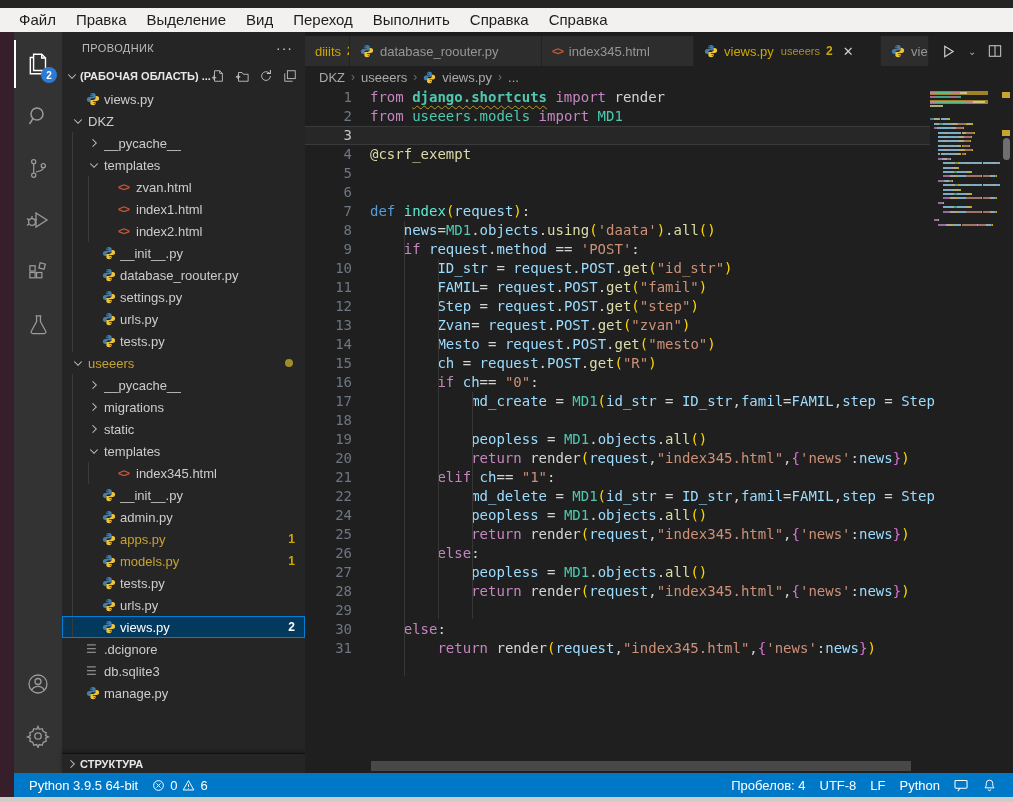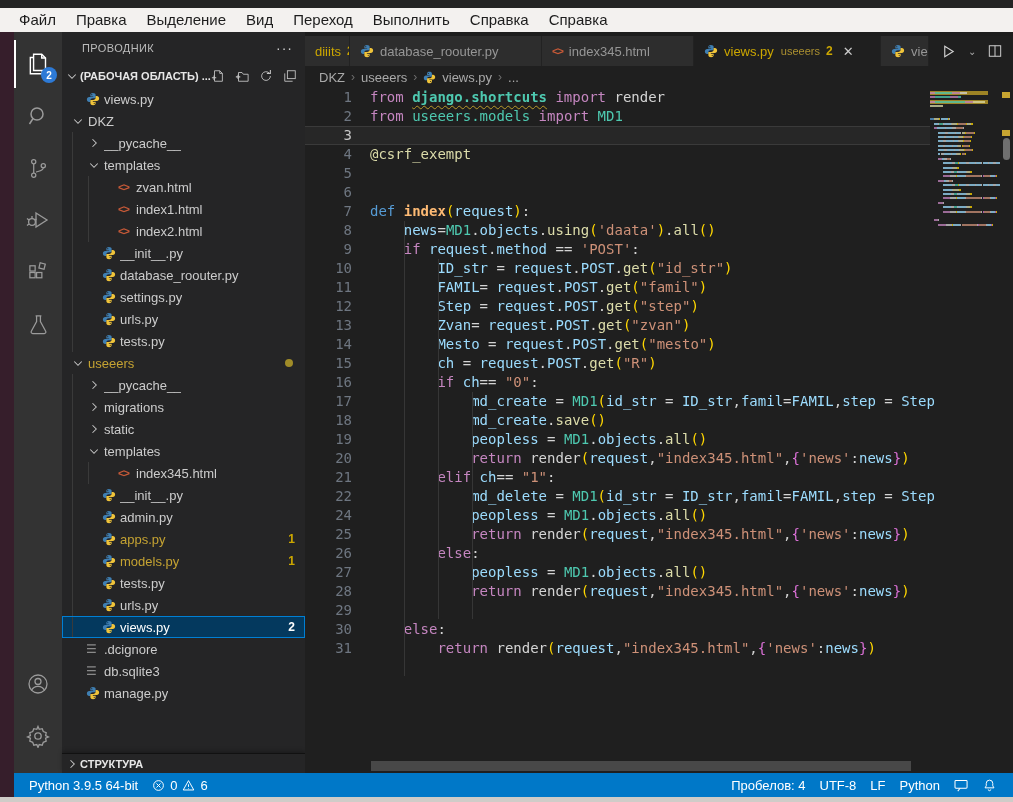--- a/index.html
+++ b/index.html
@@ -570,32 +570,32 @@
       </div>
     <div id="code">
       <div id="curline"></div>
       <div id="code-lines">
           <div class="cline"><div class="ln">1</div><div class="lc"><span style="color: rgb(197, 134, 192);">from </span><span class="w" style="color: rgb(78, 201, 176); font-weight: bold;">django.shortcuts</span><span style="color: rgb(197, 134, 192);"> import </span><span style="color: rgb(212, 212, 212);">render</span></div></div>
           <div class="cline"><div class="ln">2</div><div class="lc"><span style="color: rgb(197, 134, 192);">from </span><span style="color: rgb(78, 201, 176);">useeers.models</span><span style="color: rgb(197, 134, 192);"> import </span><span style="color: rgb(78, 201, 176);">MD1</span></div></div>
           <div class="cline"><div class="ln cur">3</div></div>
           <div class="cline"><div class="ln">4</div><div class="lc"><span style="color: rgb(220, 220, 170);">@csrf_exempt</span></div></div>
           <div class="cline"><div class="ln">5</div><div class="lc"></div></div>
           <div class="cline"><div class="ln">6</div><div class="lc"></div></div>
-          <div class="cline"><div class="ln">7</div><div class="lc"><span style="color: rgb(86, 156, 214);">def </span><span style="color: #fdba74; font-weight: bold;">index</span><span style="color: rgb(255, 215, 0);">(</span><span style="color: rgb(156, 220, 254);">request</span><span style="color: rgb(255, 215, 0);">)</span><span style="color: rgb(212, 212, 212);">:</span></div></div>
+          <div class="cline"><div class="ln">7</div><div class="lc"><span style="color: rgb(86, 156, 214);">def </span><span style="color: #5eead4;">index</span><span style="color: rgb(255, 215, 0);">(</span><span style="color: rgb(156, 220, 254);">request</span><span style="color: rgb(255, 215, 0);">)</span><span style="color: rgb(212, 212, 212);">:</span></div></div>
           <div class="cline"><div class="ln">8</div><div class="lc"><span style="color: rgb(212, 212, 212);">    </span><span style="color: rgb(156, 220, 254);">news</span><span style="color: rgb(212, 212, 212);">=</span><span style="color: rgb(78, 201, 176);">MD1</span><span style="color: rgb(212, 212, 212);">.</span><span style="color: rgb(156, 220, 254);">objects</span><span style="color: rgb(212, 212, 212);">.</span><span style="color: rgb(220, 220, 170);">using</span><span style="color: rgb(255, 215, 0);">(</span><span style="color: rgb(206, 145, 120);">'daata'</span><span style="color: rgb(255, 215, 0);">)</span><span style="color: rgb(212, 212, 212);">.</span><span style="color: rgb(220, 220, 170);">all</span><span style="color: rgb(255, 215, 0);">()</span></div></div>
           <div class="cline"><div class="ln">9</div><div class="lc"><span style="color: rgb(212, 212, 212);">    </span><span style="color: rgb(197, 134, 192);">if </span><span style="color: rgb(156, 220, 254);">request</span><span style="color: rgb(212, 212, 212);">.</span><span style="color: rgb(156, 220, 254);">method</span><span style="color: rgb(212, 212, 212);"> == </span><span style="color: rgb(206, 145, 120);">'POST'</span><span style="color: rgb(212, 212, 212);">:</span></div></div>
           <div class="cline"><div class="ln">10</div><div class="lc"><span style="color: rgb(212, 212, 212);">        </span><span style="color: rgb(156, 220, 254);">ID_str</span><span style="color: rgb(212, 212, 212);"> = </span><span style="color: rgb(156, 220, 254);">request</span><span style="color: rgb(212, 212, 212);">.</span><span style="color: rgb(156, 220, 254);">POST</span><span style="color: rgb(212, 212, 212);">.</span><span style="color: rgb(220, 220, 170);">get</span><span style="color: rgb(255, 215, 0);">(</span><span style="color: rgb(206, 145, 120);">"id_str"</span><span style="color: rgb(255, 215, 0);">)</span></div></div>
           <div class="cline"><div class="ln">11</div><div class="lc"><span style="color: rgb(212, 212, 212);">        </span><span style="color: rgb(156, 220, 254);">FAMIL</span><span style="color: rgb(212, 212, 212);">= </span><span style="color: rgb(156, 220, 254);">request</span><span style="color: rgb(212, 212, 212);">.</span><span style="color: rgb(156, 220, 254);">POST</span><span style="color: rgb(212, 212, 212);">.</span><span style="color: rgb(220, 220, 170);">get</span><span style="color: rgb(255, 215, 0);">(</span><span style="color: rgb(206, 145, 120);">"famil"</span><span style="color: rgb(255, 215, 0);">)</span></div></div>
           <div class="cline"><div class="ln">12</div><div class="lc"><span style="color: rgb(212, 212, 212);">        </span><span style="color: rgb(156, 220, 254);">Step</span><span style="color: rgb(212, 212, 212);"> = </span><span style="color: rgb(156, 220, 254);">request</span><span style="color: rgb(212, 212, 212);">.</span><span style="color: rgb(156, 220, 254);">POST</span><span style="color: rgb(212, 212, 212);">.</span><span style="color: rgb(220, 220, 170);">get</span><span style="color: rgb(255, 215, 0);">(</span><span style="color: rgb(206, 145, 120);">"step"</span><span style="color: rgb(255, 215, 0);">)</span></div></div>
           <div class="cline"><div class="ln">13</div><div class="lc"><span style="color: rgb(212, 212, 212);">        </span><span style="color: rgb(156, 220, 254);">Zvan</span><span style="color: rgb(212, 212, 212);">= </span><span style="color: rgb(156, 220, 254);">request</span><span style="color: rgb(212, 212, 212);">.</span><span style="color: rgb(156, 220, 254);">POST</span><span style="color: rgb(212, 212, 212);">.</span><span style="color: rgb(220, 220, 170);">get</span><span style="color: rgb(255, 215, 0);">(</span><span style="color: rgb(206, 145, 120);">"zvan"</span><span style="color: rgb(255, 215, 0);">)</span></div></div>
           <div class="cline"><div class="ln">14</div><div class="lc"><span style="color: rgb(212, 212, 212);">        </span><span style="color: rgb(156, 220, 254);">Mesto</span><span style="color: rgb(212, 212, 212);"> = </span><span style="color: rgb(156, 220, 254);">request</span><span style="color: rgb(212, 212, 212);">.</span><span style="color: rgb(156, 220, 254);">POST</span><span style="color: rgb(212, 212, 212);">.</span><span style="color: rgb(220, 220, 170);">get</span><span style="color: rgb(255, 215, 0);">(</span><span style="color: rgb(206, 145, 120);">"mesto"</span><span style="color: rgb(255, 215, 0);">)</span></div></div>
           <div class="cline"><div class="ln">15</div><div class="lc"><span style="color: rgb(212, 212, 212);">        </span><span style="color: rgb(156, 220, 254);">ch</span><span style="color: rgb(212, 212, 212);"> = </span><span style="color: rgb(156, 220, 254);">request</span><span style="color: rgb(212, 212, 212);">.</span><span style="color: rgb(156, 220, 254);">POST</span><span style="color: rgb(212, 212, 212);">.</span><span style="color: rgb(220, 220, 170);">get</span><span style="color: rgb(255, 215, 0);">(</span><span style="color: rgb(206, 145, 120);">"R"</span><span style="color: rgb(255, 215, 0);">)</span></div></div>
           <div class="cline"><div class="ln">16</div><div class="lc"><span style="color: rgb(212, 212, 212);">        </span><span style="color: rgb(197, 134, 192);">if </span><span style="color: rgb(156, 220, 254);">ch</span><span style="color: rgb(212, 212, 212);">== </span><span style="color: rgb(206, 145, 120);">"0"</span><span style="color: rgb(212, 212, 212);">:</span></div></div>
           <div class="cline"><div class="ln">17</div><div class="lc"><span style="color: rgb(212, 212, 212);">            </span><span style="color: rgb(156, 220, 254);">md_create</span><span style="color: rgb(212, 212, 212);"> = </span><span style="color: rgb(78, 201, 176);">MD1</span><span style="color: rgb(255, 215, 0);">(</span><span style="color: rgb(156, 220, 254);">id_str</span><span style="color: rgb(212, 212, 212);"> = </span><span style="color: rgb(156, 220, 254);">ID_str</span><span style="color: rgb(212, 212, 212);">,</span><span style="color: rgb(156, 220, 254);">famil</span><span style="color: rgb(212, 212, 212);">=</span><span style="color: rgb(156, 220, 254);">FAMIL</span><span style="color: rgb(212, 212, 212);">,</span><span style="color: rgb(156, 220, 254);">step</span><span style="color: rgb(212, 212, 212);"> = </span><span style="color: rgb(156, 220, 254);">Step</span></div></div>
-          <div class="cline"><div class="ln">18</div><div class="lc"><span style="color: rgb(212, 212, 212);">            </span><span style="color: rgb(156, 220, 254);">md_create</span><span style="color: rgb(212, 212, 212);">.</span><span style="color: rgb(220, 220, 170);">save</span><span style="color: rgb(255, 215, 0);">()</span></div></div>
+          <div class="cline"><div class="ln">18</div></div>
           <div class="cline"><div class="ln">19</div><div class="lc"><span style="color: rgb(212, 212, 212);">            </span><span style="color: rgb(156, 220, 254);">peopless</span><span style="color: rgb(212, 212, 212);"> = </span><span style="color: rgb(78, 201, 176);">MD1</span><span style="color: rgb(212, 212, 212);">.</span><span style="color: rgb(156, 220, 254);">objects</span><span style="color: rgb(212, 212, 212);">.</span><span style="color: rgb(220, 220, 170);">all</span><span style="color: rgb(255, 215, 0);">()</span></div></div>
           <div class="cline"><div class="ln">20</div><div class="lc"><span style="color: rgb(212, 212, 212);">            </span><span style="color: rgb(197, 134, 192);">return </span><span style="color: rgb(212, 212, 212);">render</span><span style="color: rgb(255, 215, 0);">(</span><span style="color: rgb(156, 220, 254);">request</span><span style="color: rgb(212, 212, 212);">,</span><span style="color: rgb(206, 145, 120);">"index345.html"</span><span style="color: rgb(212, 212, 212);">,</span><span style="color: rgb(218, 112, 214);">{</span><span style="color: rgb(206, 145, 120);">'news'</span><span style="color: rgb(212, 212, 212);">:</span><span style="color: rgb(156, 220, 254);">news</span><span style="color: rgb(218, 112, 214);">}</span><span style="color: rgb(255, 215, 0);">)</span></div></div>
           <div class="cline"><div class="ln">21</div><div class="lc"><span style="color: rgb(212, 212, 212);">        </span><span style="color: rgb(197, 134, 192);">elif </span><span style="color: rgb(156, 220, 254);">ch</span><span style="color: rgb(212, 212, 212);">== </span><span style="color: rgb(206, 145, 120);">"1"</span><span style="color: rgb(212, 212, 212);">:</span></div></div>
           <div class="cline"><div class="ln">22</div><div class="lc"><span style="color: rgb(212, 212, 212);">            </span><span style="color: rgb(156, 220, 254);">md_delete</span><span style="color: rgb(212, 212, 212);"> = </span><span style="color: rgb(78, 201, 176);">MD1</span><span style="color: rgb(255, 215, 0);">(</span><span style="color: rgb(156, 220, 254);">id_str</span><span style="color: rgb(212, 212, 212);"> = </span><span style="color: rgb(156, 220, 254);">ID_str</span><span style="color: rgb(212, 212, 212);">,</span><span style="color: rgb(156, 220, 254);">famil</span><span style="color: rgb(212, 212, 212);">=</span><span style="color: rgb(156, 220, 254);">FAMIL</span><span style="color: rgb(212, 212, 212);">,</span><span style="color: rgb(156, 220, 254);">step</span><span style="color: rgb(212, 212, 212);"> = </span><span style="color: rgb(156, 220, 254);">Step</span></div></div>
           <div class="cline"><div class="ln">24</div><div class="lc"><span style="color: rgb(212, 212, 212);">            </span><span style="color: rgb(156, 220, 254);">peopless</span><span style="color: rgb(212, 212, 212);"> = </span><span style="color: rgb(78, 201, 176);">MD1</span><span style="color: rgb(212, 212, 212);">.</span><span style="color: rgb(156, 220, 254);">objects</span><span style="color: rgb(212, 212, 212);">.</span><span style="color: rgb(220, 220, 170);">all</span><span style="color: rgb(255, 215, 0);">()</span></div></div>
           <div class="cline"><div class="ln">25</div><div class="lc"><span style="color: rgb(212, 212, 212);">            </span><span style="color: rgb(197, 134, 192);">return </span><span style="color: rgb(212, 212, 212);">render</span><span style="color: rgb(255, 215, 0);">(</span><span style="color: rgb(156, 220, 254);">request</span><span style="color: rgb(212, 212, 212);">,</span><span style="color: rgb(206, 145, 120);">"index345.html"</span><span style="color: rgb(212, 212, 212);">,</span><span style="color: rgb(218, 112, 214);">{</span><span style="color: rgb(206, 145, 120);">'news'</span><span style="color: rgb(212, 212, 212);">:</span><span style="color: rgb(156, 220, 254);">news</span><span style="color: rgb(218, 112, 214);">}</span><span style="color: rgb(255, 215, 0);">)</span></div></div>
           <div class="cline"><div class="ln">26</div><div class="lc"><span style="color: rgb(212, 212, 212);">        </span><span style="color: rgb(197, 134, 192);">else</span><span style="color: rgb(212, 212, 212);">:</span></div></div>
           <div class="cline"><div class="ln">27</div><div class="lc"><span style="color: rgb(212, 212, 212);">            </span><span style="color: rgb(156, 220, 254);">peopless</span><span style="color: rgb(212, 212, 212);"> = </span><span style="color: rgb(78, 201, 176);">MD1</span><span style="color: rgb(212, 212, 212);">.</span><span style="color: rgb(156, 220, 254);">objects</span><span style="color: rgb(212, 212, 212);">.</span><span style="color: rgb(220, 220, 170);">all</span><span style="color: rgb(255, 215, 0);">()</span></div></div>
           <div class="cline"><div class="ln">28</div><div class="lc"><span style="color: rgb(212, 212, 212);">            </span><span style="color: rgb(197, 134, 192);">return </span><span style="color: rgb(212, 212, 212);">render</span><span style="color: rgb(255, 215, 0);">(</span><span style="color: rgb(156, 220, 254);">request</span><span style="color: rgb(212, 212, 212);">,</span><span style="color: rgb(206, 145, 120);">"index345.html"</span><span style="color: rgb(212, 212, 212);">,</span><span style="color: rgb(218, 112, 214);">{</span><span style="color: rgb(206, 145, 120);">'news'</span><span style="color: rgb(212, 212, 212);">:</span><span style="color: rgb(156, 220, 254);">news</span><span style="color: rgb(218, 112, 214);">}</span><span style="color: rgb(255, 215, 0);">)</span></div></div>
           <div class="cline"><div class="ln">29</div><div class="lc"></div></div>

